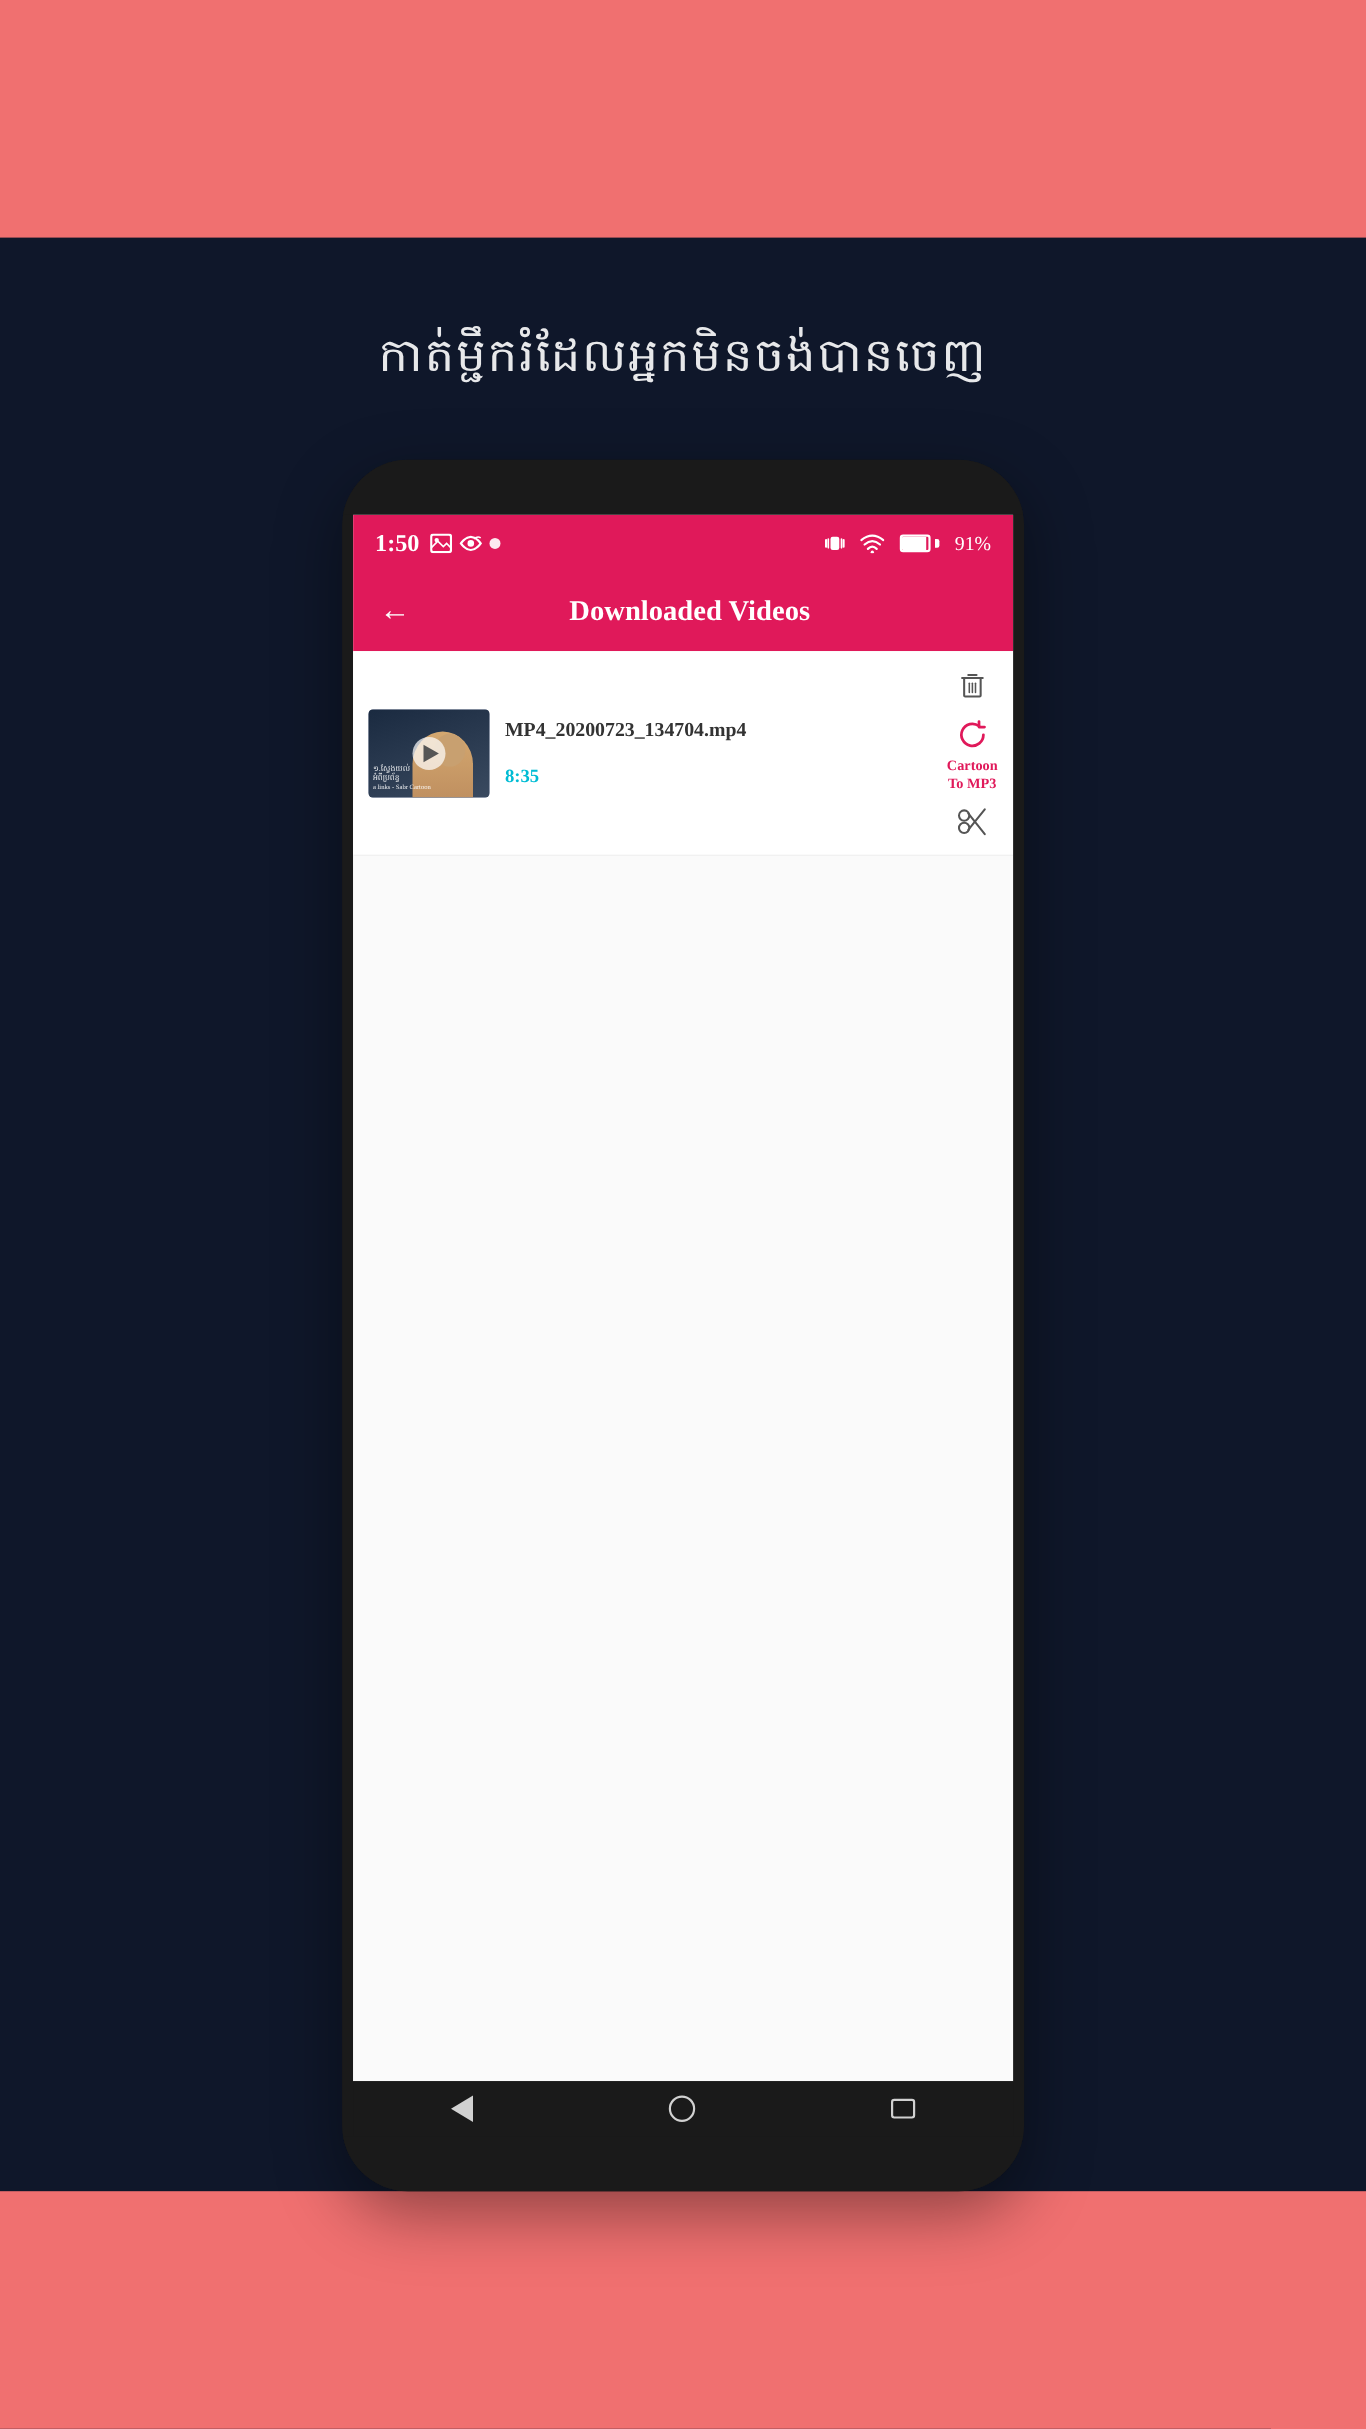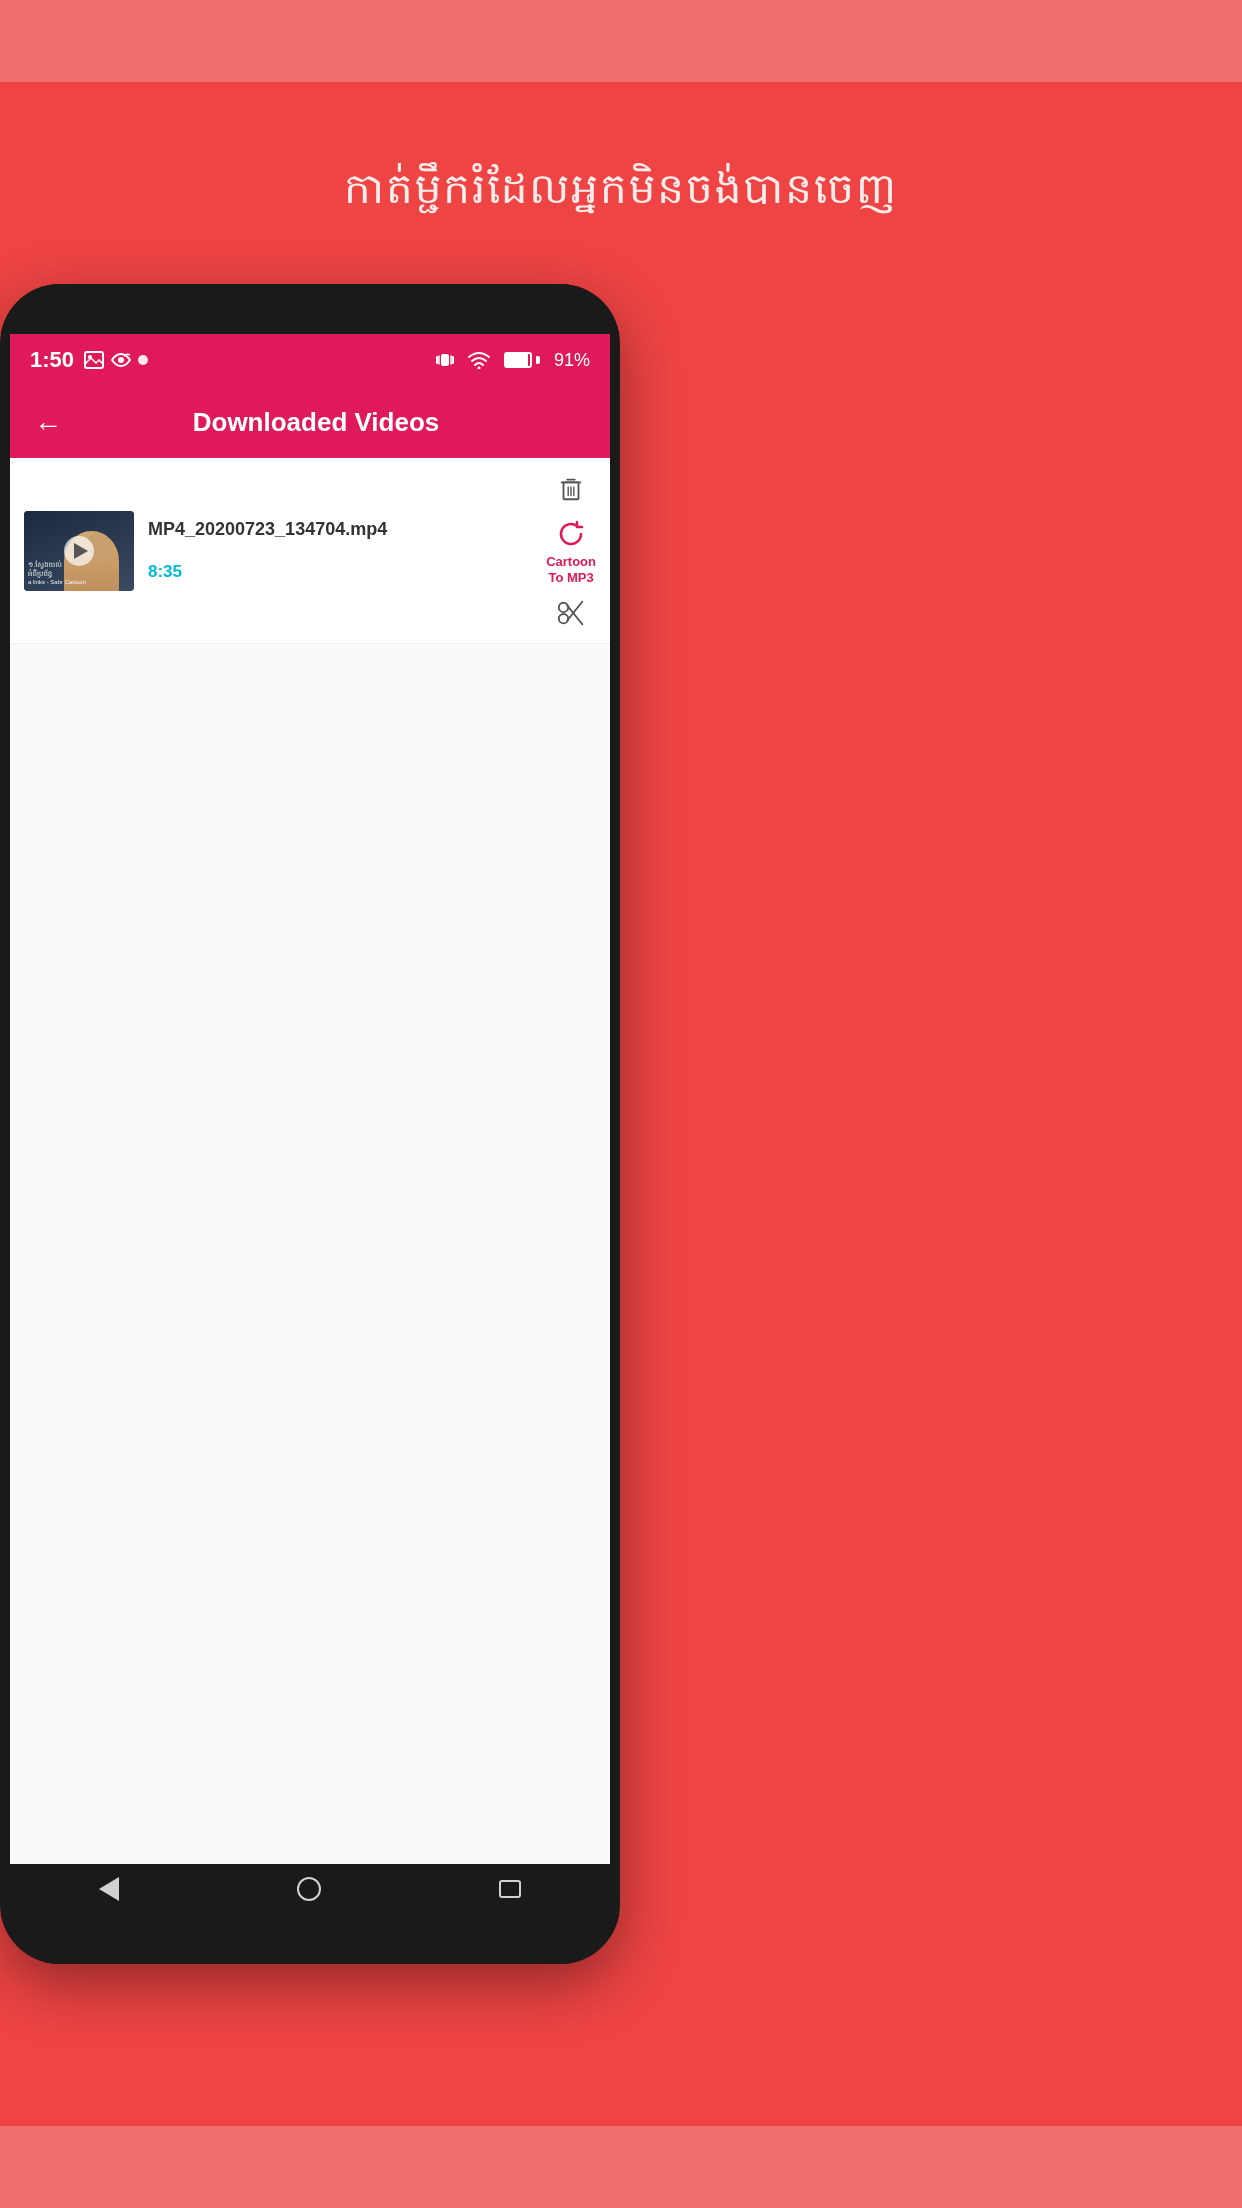--- a/index.html
+++ b/index.html
@@ -11,24 +11,25 @@
       align-items: center;
       min-height: 100vh;
       font-family: Arial, sans-serif;
       width: 1242px;
       height: 2208px;
       position: relative;
     }
 
     .page-wrapper {
       width: 1242px;
-      height: 2044px;
-      background-color: #ef4444;
-      display: flex;
-      flex-direction: column;
+      height: 1776px;
+      background-color: #0f172a;
+      display: flex;
+      flex-direction: column;
+      align-items: center;
       position: relative;
     }
 
     .khmer-title {
       color: #ffffff;
       font-size: 42px;
       text-align: center;
       margin-top: 80px;
       margin-bottom: 60px;
       font-weight: 300;
@@ -39,20 +40,21 @@
     .phone-container {
       width: 620px;
       height: 1680px;
       background-color: #1a1a1a;
       border-radius: 60px;
       position: relative;
       overflow: hidden;
       box-shadow: 0 20px 60px rgba(0,0,0,0.4);
       display: flex;
       flex-direction: column;
+      font-family: Liberation Serif, serif;
     }
 
     
     .phone-top-bar {
       width: 100%;
       height: 50px;
       background-color: #1a1a1a;
       border-radius: 60px 60px 0 0;
       flex-shrink: 0;
     }

